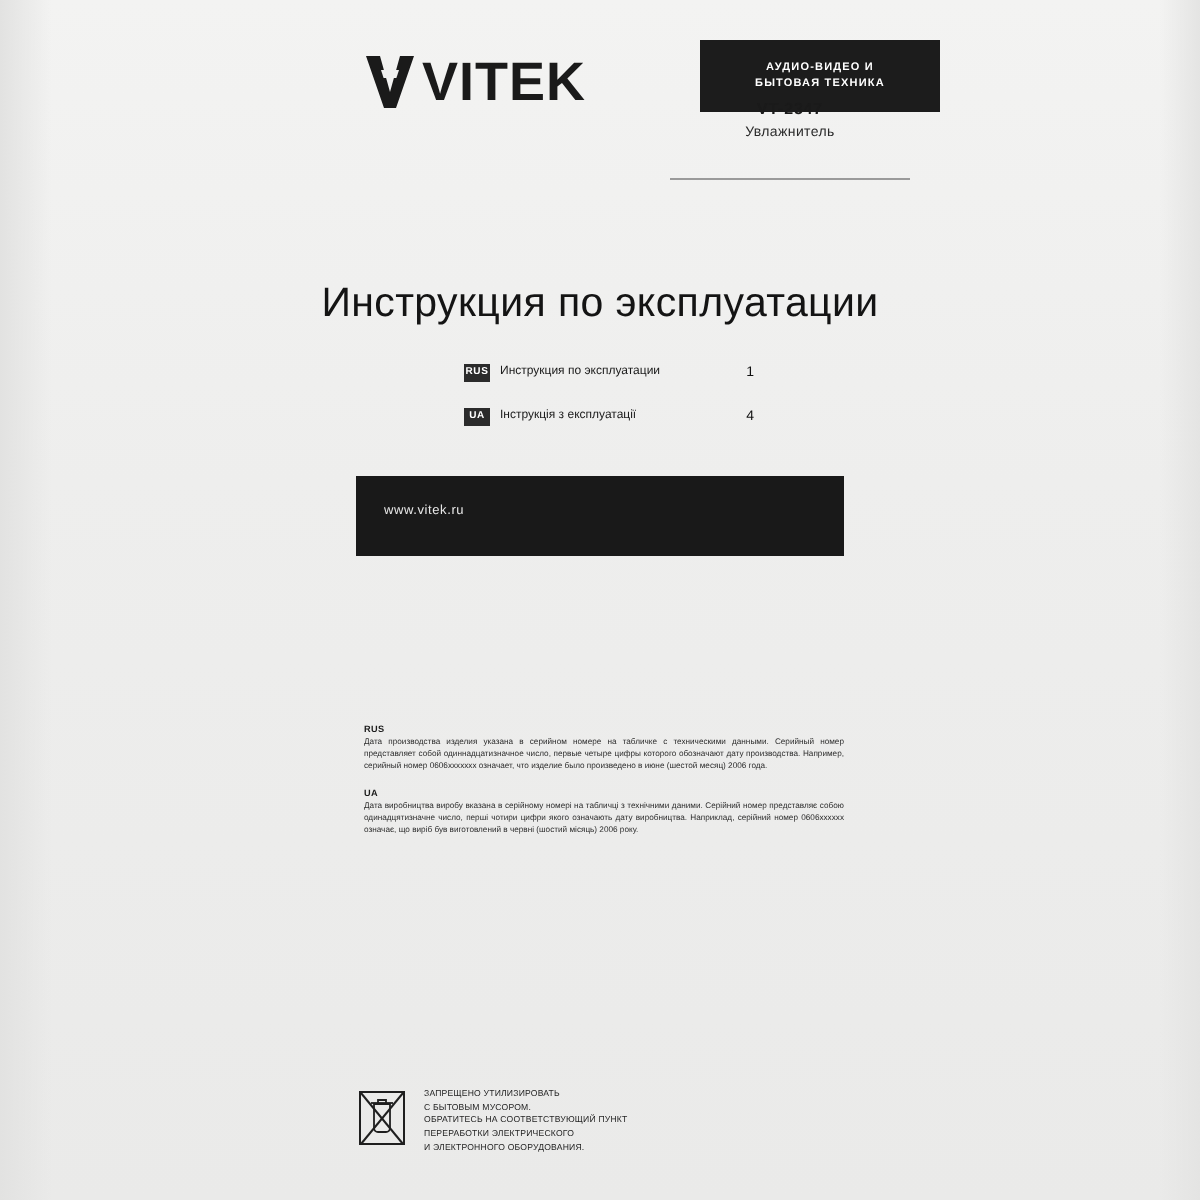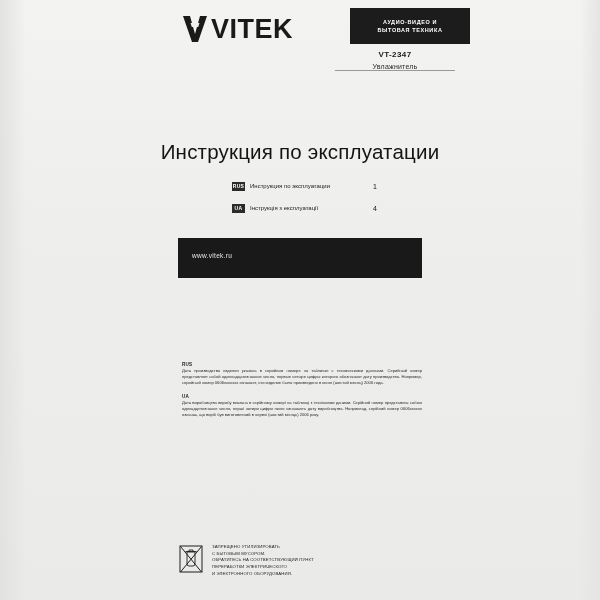--- a/index.html
+++ b/index.html
@@ -33,21 +33,21 @@
     position: absolute;
     right: 0; top: 0; bottom: 0;
     width: 20px;
     background: linear-gradient(270deg, #e4e4e3 0%, rgba(239,239,238,0) 100%);
     pointer-events: none;
   }
 
   
   .header {
     position: absolute;
-    top: 8px;
+    top: 20px;
     left: 160px;
     width: 300px;
     height: 42px;
   }
   .logo {
     position: absolute;
     left: 22px;
     top: 6px;
     display: flex;
     align-items: center;
@@ -87,21 +87,21 @@
     text-transform: uppercase;
   }
 
   .model-block {
     position: absolute;
     top: 50px;
     right: 145px;
     width: 120px;
     text-align: center;
     border-bottom: 1px solid #9a9a9a;
-    padding-bottom: 0;
+    padding-bottom: 19px;
   }
   .model-code {
     font-size: 8px;
     font-weight: bold;
     color: #1a1a1a;
     letter-spacing: 0.4px;
   }
   .model-name {
     font-size: 7px;
     color: #2a2a2a;

